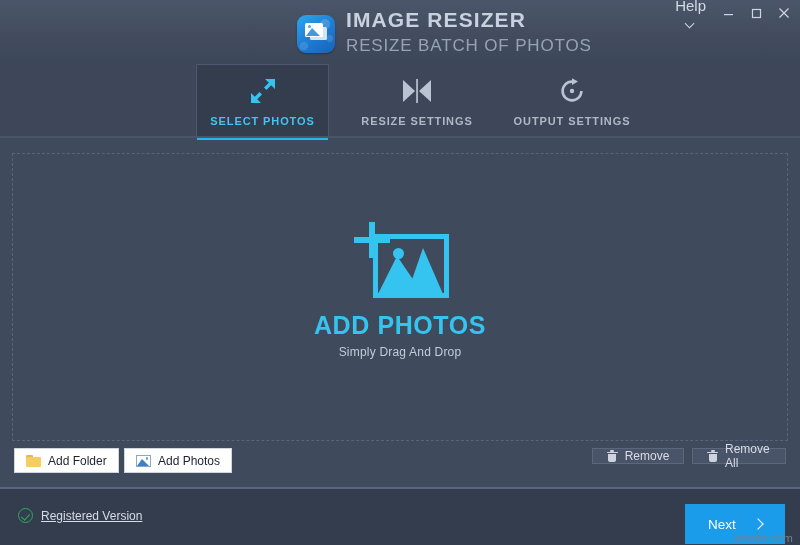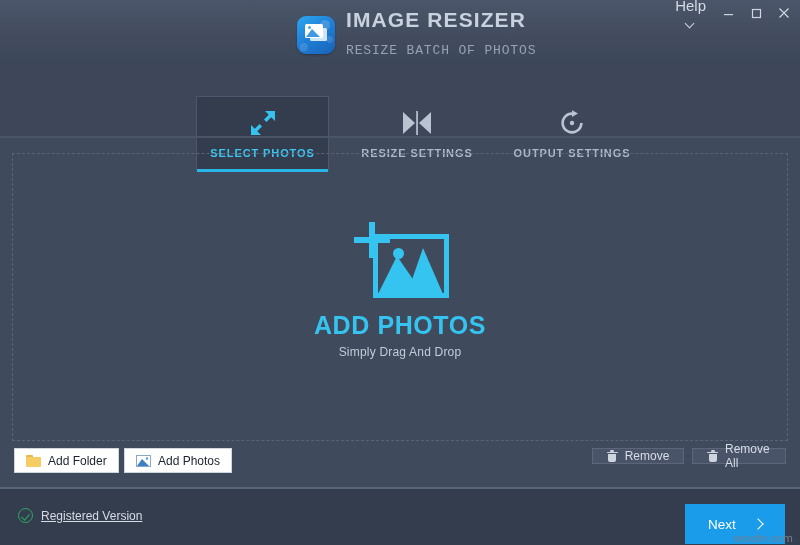--- a/index.html
+++ b/index.html
@@ -76,38 +76,37 @@
   .brand-logo .ph-dot {
     position: absolute; left: 11px; top: 10.5px; width: 3px; height: 3px;
     border-radius: 50%; background: #4aa8e8; z-index: 2;
   }
   .brand-text { display: flex; flex-direction: column; }
   .brand-title {
     font-size: 21px; font-weight: bold; letter-spacing: 1.1px;
     color: #c8d2de; line-height: 1.08;
   }
   .brand-sub {
-    font-size: 13px; letter-spacing: .85px; color: #97a3b4;
-    line-height: 1.5; margin-top: 9px; font-family: Liberation Mono, monospace;
+    font-size: 17px; letter-spacing: .85px; color: #97a3b4;
+    line-height: 1.5; margin-top: 1px;
   }
 
   
   .tabs {
     position: absolute; left: 0; top: 64px; width: 800px; height: 74px;
     background: #3d4759;
   }
   .tabs-rule {
     position: absolute; left: 0; top: 136px; width: 800px; height: 2px;
     background: #4b5568;
   }
   .tab {
     position: absolute; top: 0; height: 74px;
     display: flex; flex-direction: column; align-items: center; justify-content: center;
     cursor: default;
-    margin-top: 32px;
   }
   .tab .tab-icon { height: 30px; display: flex; align-items: center; justify-content: center; }
   .tab .tab-label {
     margin-top: 9px; font-size: 11px; font-weight: bold; letter-spacing: .9px;
     color: #aeb8c6;
   }
   .tab.active {
     background: #333d4e;
     border: 1px solid #4d5870;
     border-bottom: none;

